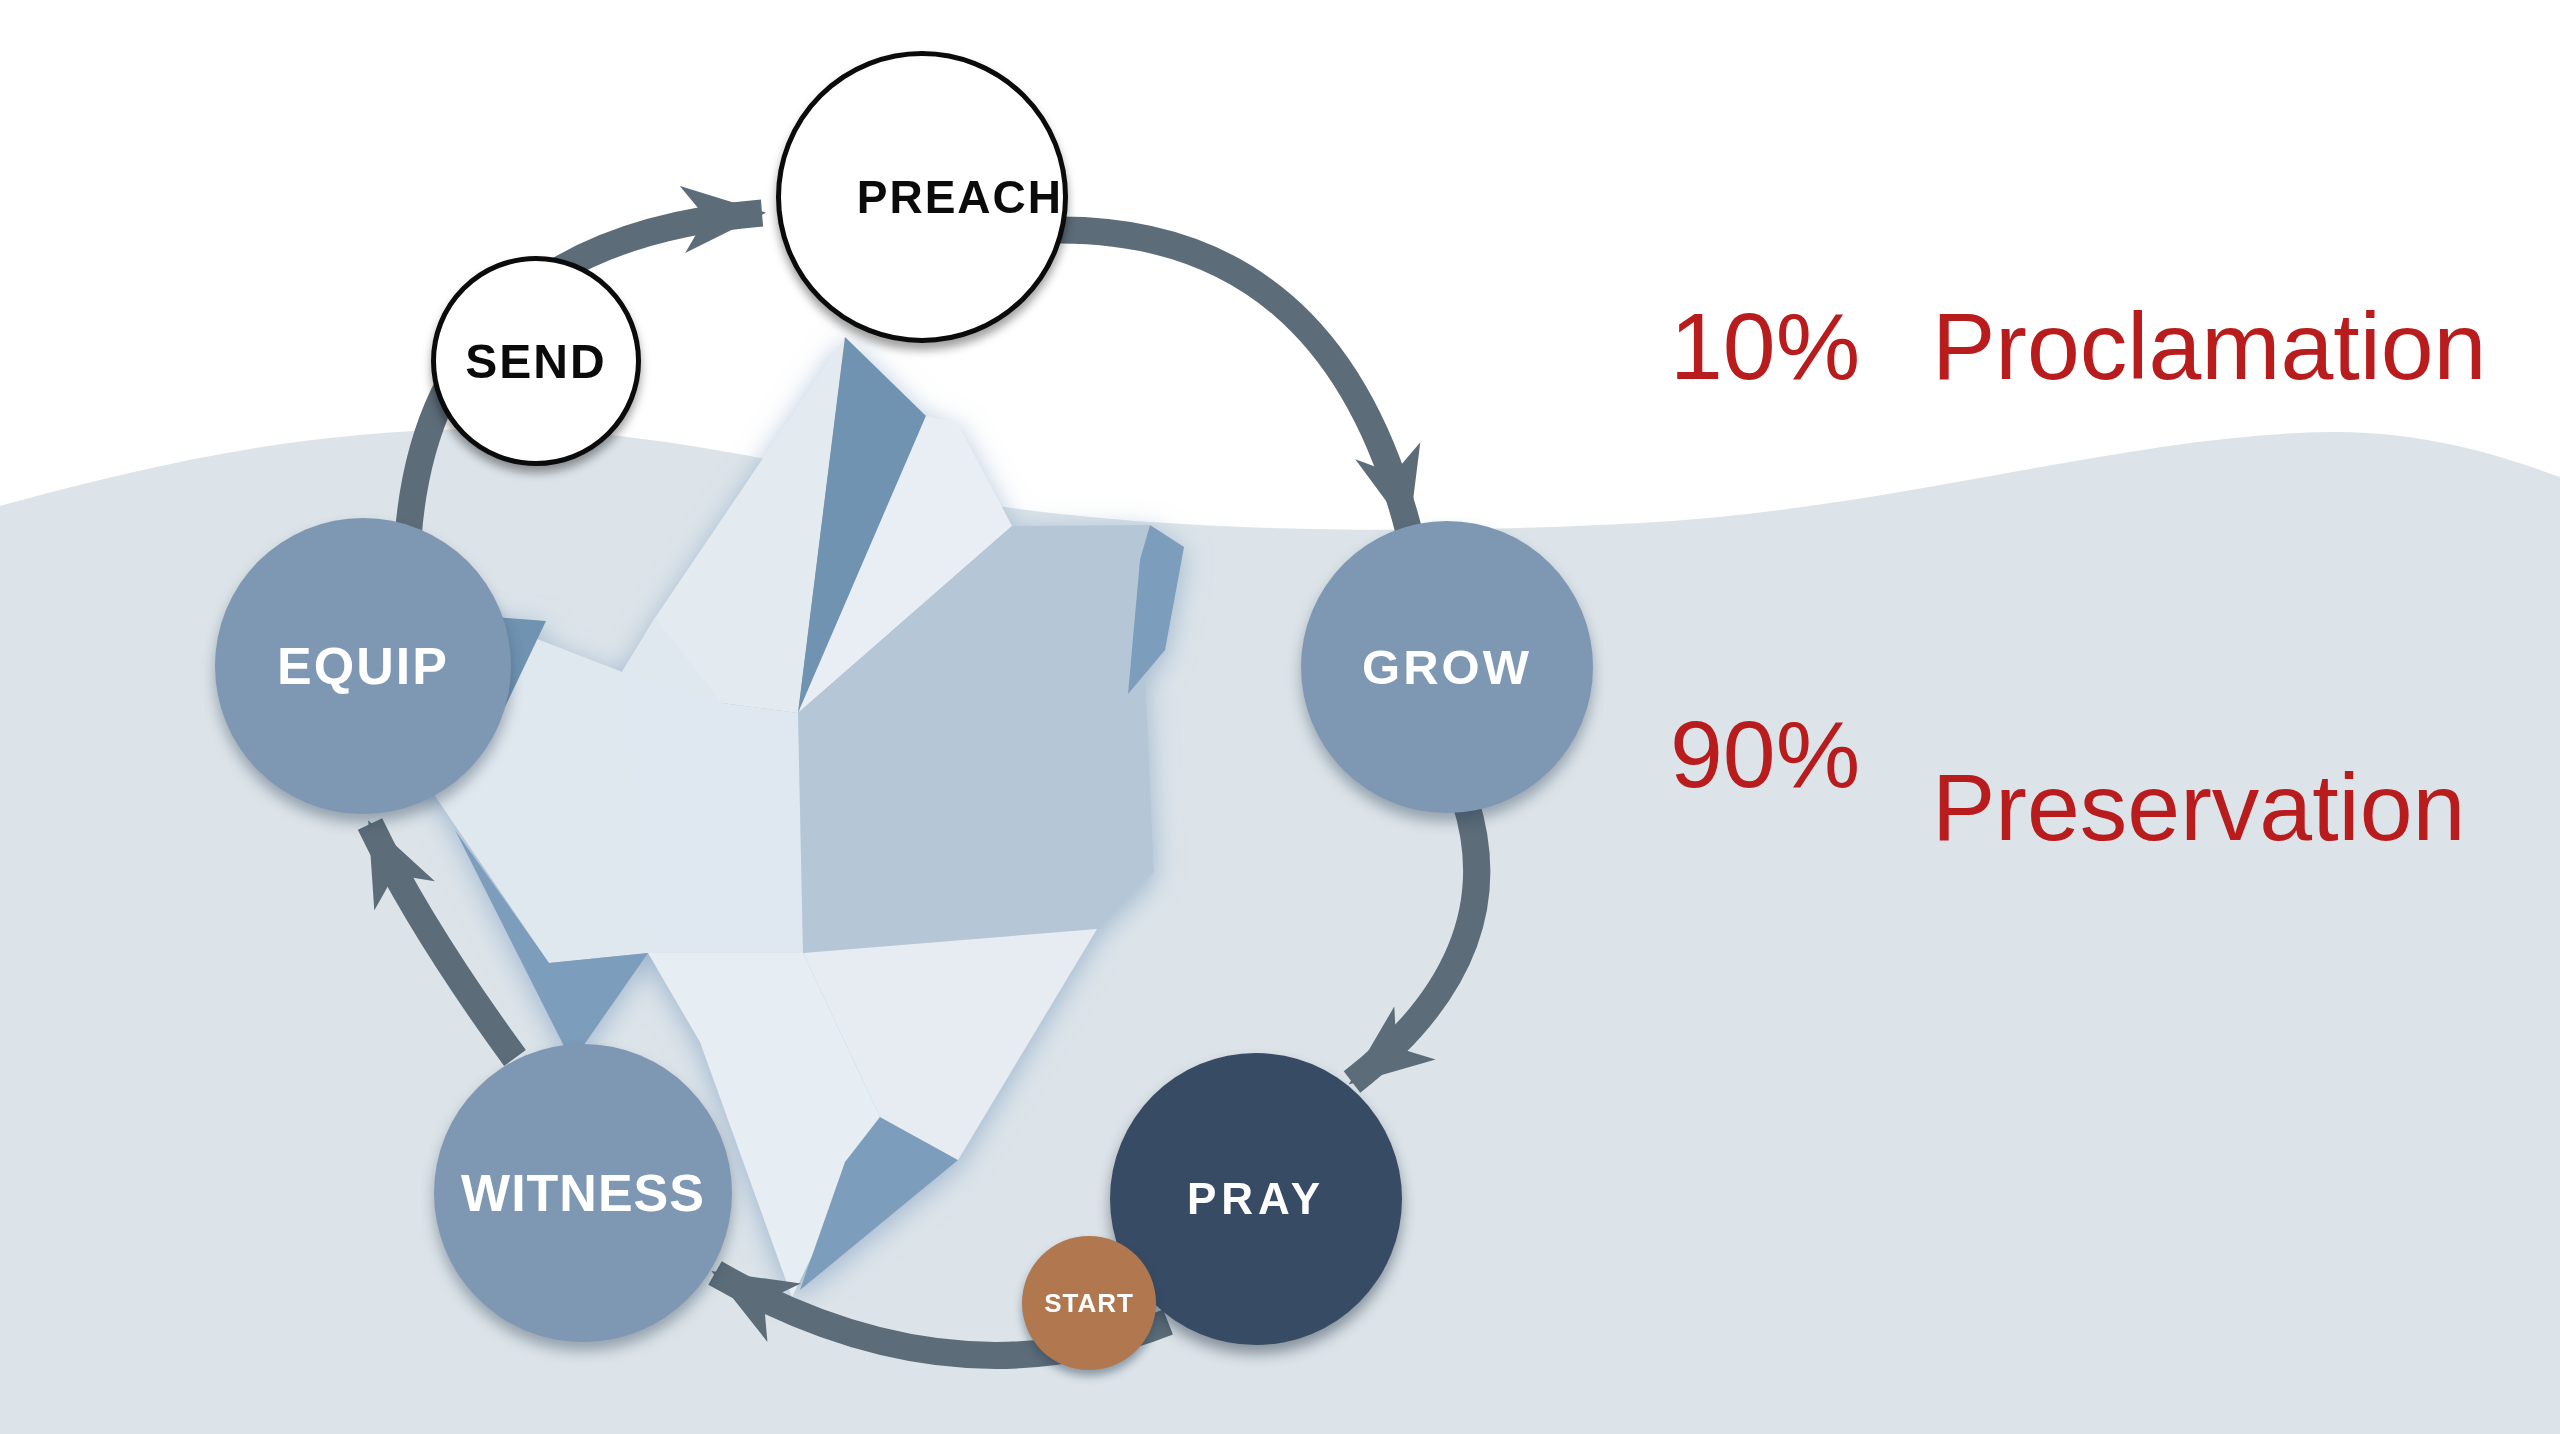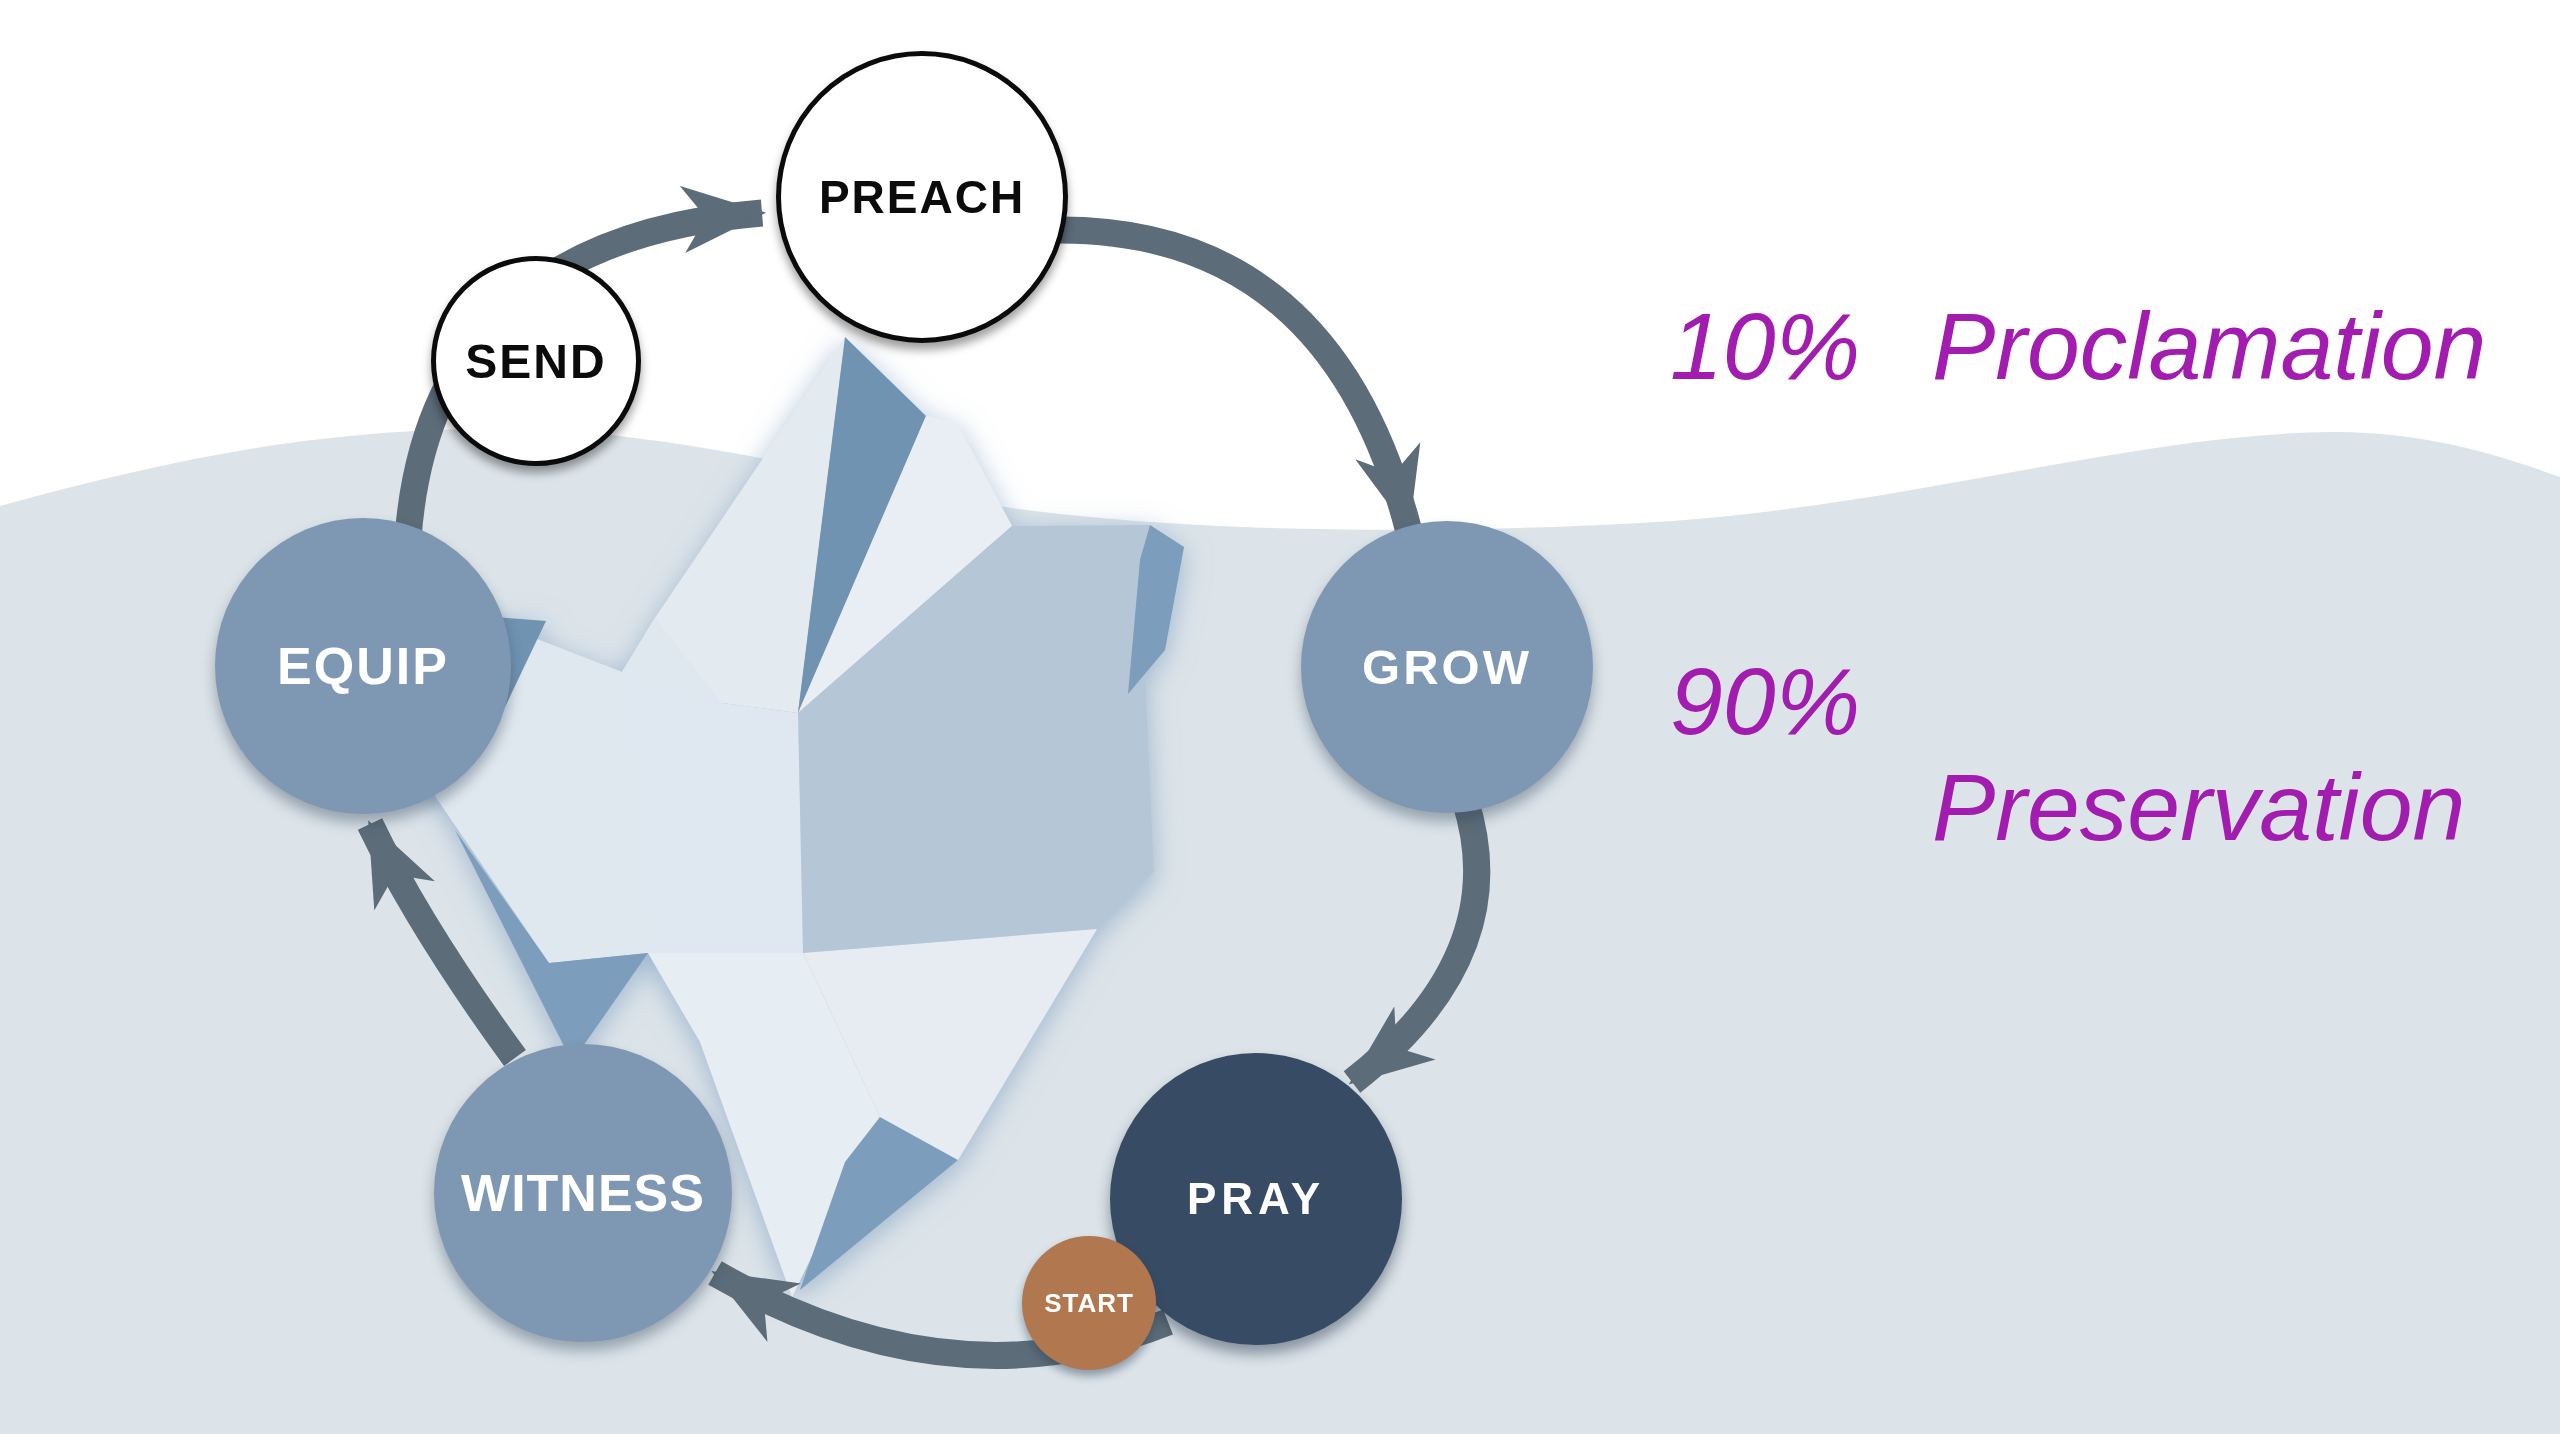--- a/index.html
+++ b/index.html
@@ -18,33 +18,33 @@
     display:flex;align-items:center;justify-content:center;
     font-weight:700;
     box-sizing:border-box;
   }
   .node-white{background:#ffffff;border:5px solid #0b0b0b;color:#0b0b0b;
               box-shadow:0 7px 10px rgba(0,0,0,0.38);}
   .node-blue {background:#7e98b3;color:#ffffff;box-shadow:0 9px 14px rgba(45,65,88,0.40);}
   .node-dark {background:#374b64;color:#ffffff;box-shadow:0 9px 14px rgba(30,45,65,0.45);}
   .node-start{background:#b1784f;color:#ffffff;box-shadow:0 6px 9px rgba(45,65,88,0.45);}
 
-  #node-preach {left:776px; top:51px;  width:292px;height:292px;font-size:46px;letter-spacing:2px;}
+  #node-preach {left:776px; top:51px;  width:292px;height:292px;font-size:46px;letter-spacing:2px;justify-content:flex-end;}
   #node-send   {left:431px; top:256px; width:210px;height:210px;font-size:48px;letter-spacing:2px;}
   #node-equip  {left:215px; top:518px; width:296px;height:296px;font-size:52px;letter-spacing:2px;}
   #node-grow   {left:1301px;top:521px; width:292px;height:292px;font-size:49px;letter-spacing:3px;}
   #node-witness{left:434px; top:1044px;width:298px;height:298px;font-size:52px;letter-spacing:1px;}
   #node-pray   {left:1110px;top:1053px;width:292px;height:292px;font-size:44px;letter-spacing:5px;text-align:right;}
   #node-start  {left:1022px;top:1236px;width:134px;height:134px;font-size:26px;letter-spacing:1px;}
 
   
   .legend-row{
     position:absolute;left:1670px;
-    display:flex;align-items:flex-start;
-    color:#a21caf;font-size:95px;font-weight:400;line-height:1.12;font-style:italic;
+    display:flex;align-items:center;
+    color:#b91c1c;font-size:95px;font-weight:400;line-height:1.12;
   }
   #legend-top{top:293px;}
   #legend-bottom{top:648px;}
   .legend-percent{width:262px;flex:0 0 262px;}
   .legend-label{white-space:nowrap;}
 </style>
 </head>
 <body>
 
 <div id="canvas">

